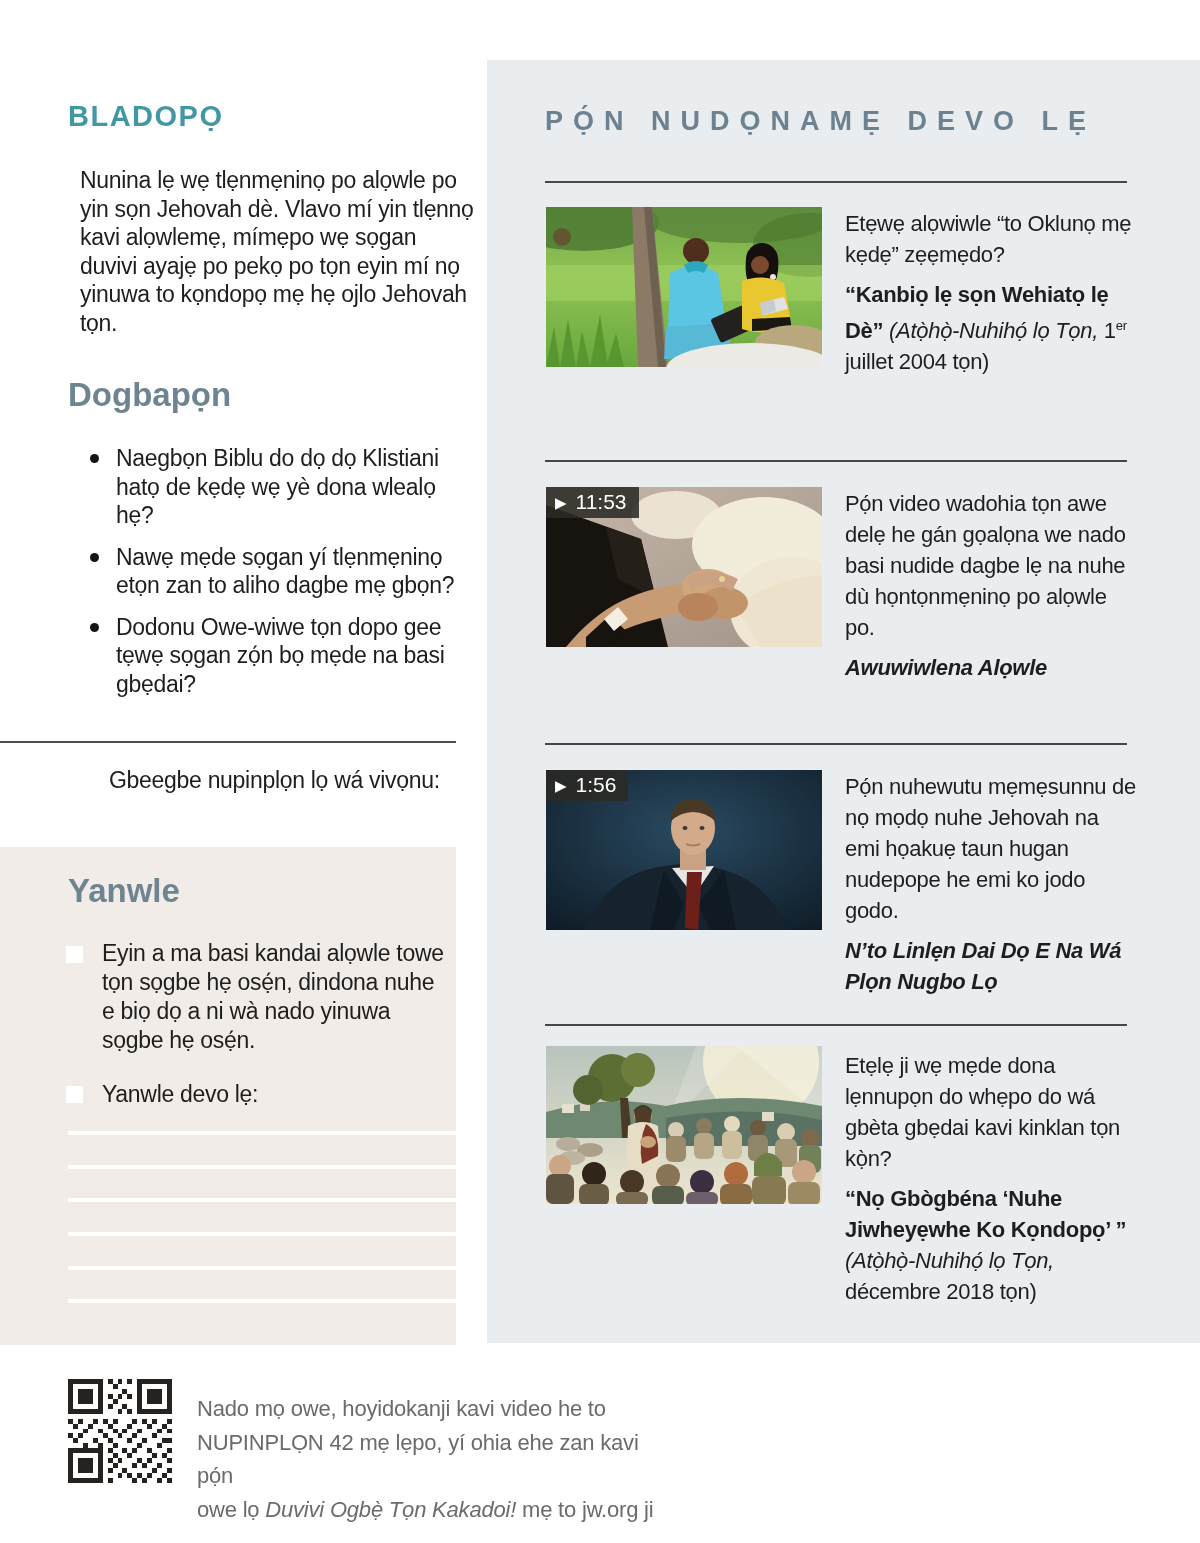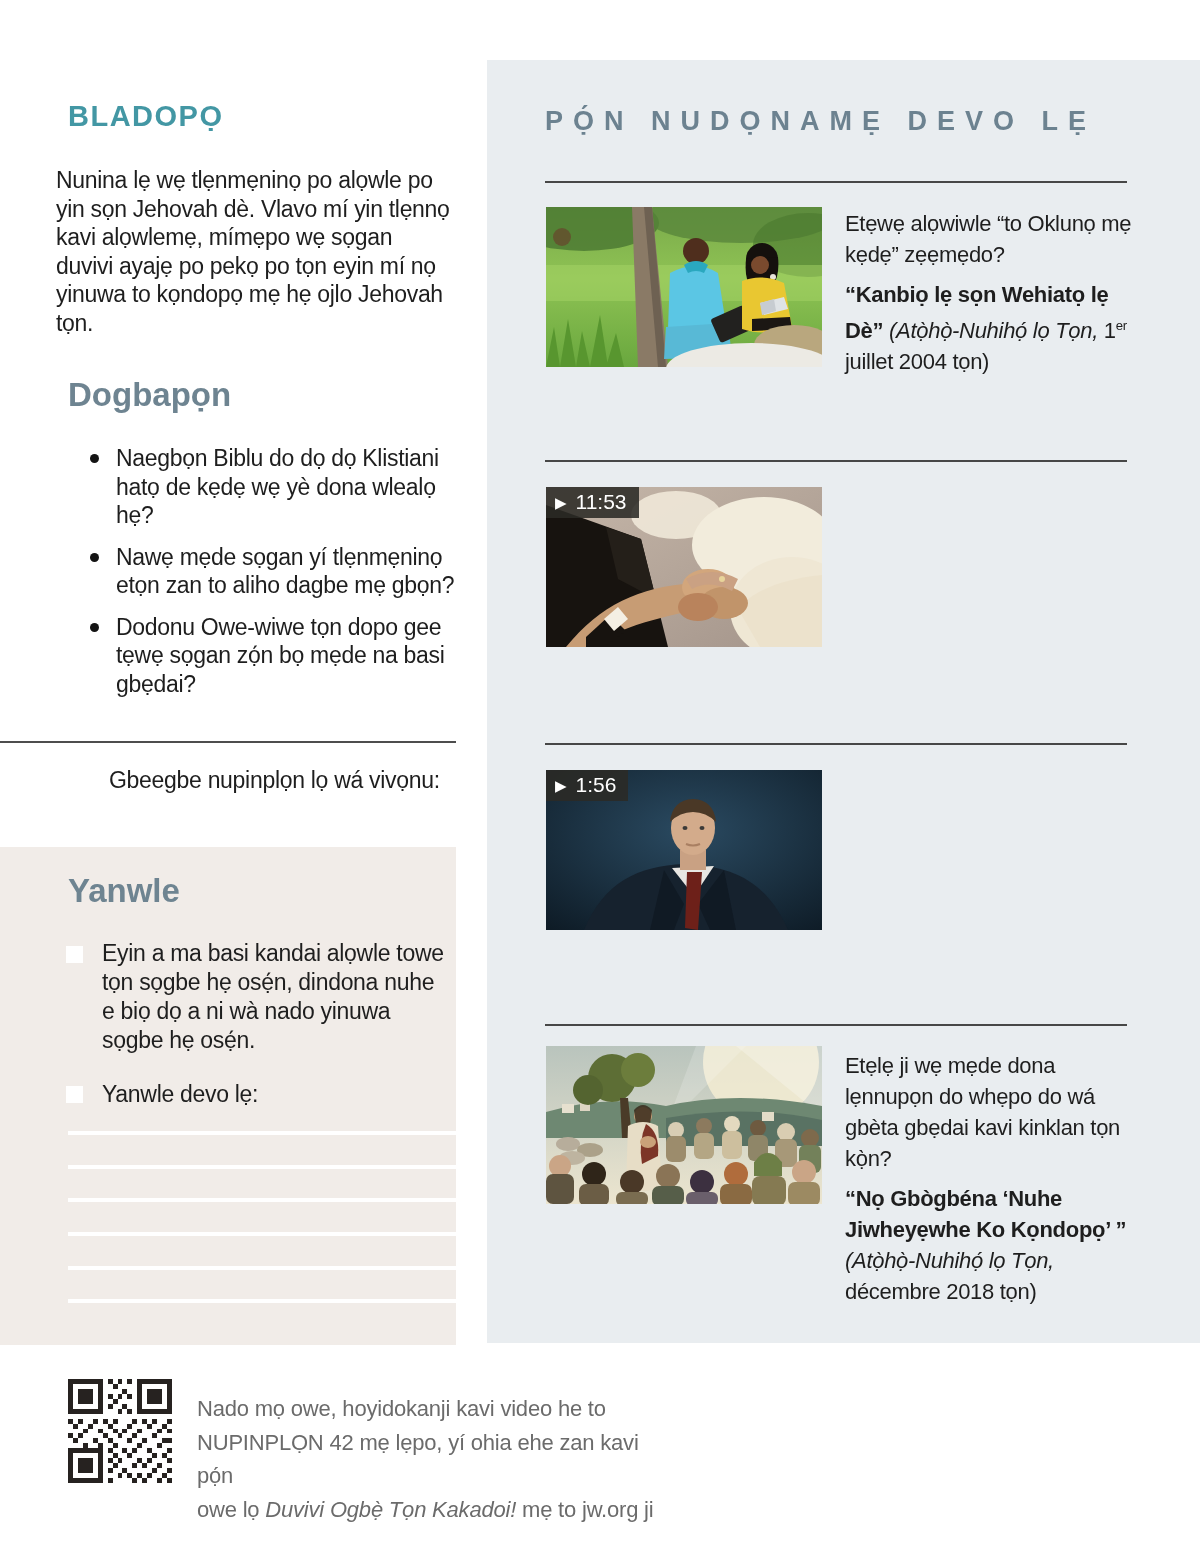--- a/index.html
+++ b/index.html
@@ -4,21 +4,21 @@
 <style>
   html,body{margin:0;padding:0;background:#ffffff;}
   .page{position:relative;width:1200px;height:1543px;background:#ffffff;overflow:hidden;
         font-family:"Liberation Sans",sans-serif;color:#1e1e1e;}
   .abs{position:absolute;}
 
   
   .h-teal{font-size:29px;font-weight:bold;letter-spacing:1.5px;color:#4397a4;}
   .h-slate{font-size:33px;font-weight:bold;color:#6e8491;}
   .body-txt{font-size:23px;line-height:28.5px;letter-spacing:-0.3px;color:#1e1e1e;}
-  .intro{left:56px;top:166px;width:394px;}
+  .intro{left:80px;top:166px;width:394px;}
   .q-list{left:88px;top:444px;width:374px;margin:0;padding:0;list-style:none;}
   .q-list li{position:relative;padding-left:28px;margin-bottom:13px;}
   .q-list li::before{content:"";position:absolute;left:2px;top:10px;width:9px;height:9px;
         border-radius:50%;background:#141414;}
   .rule-left{left:0;top:741px;width:456px;height:2px;background:#4d4d4d;}
   .review{left:68px;top:766px;width:394px;margin-left:41px;}
   .goalbox{left:0;top:847px;width:456px;height:498px;background:#f1ece8;}
   .checkbox{width:17px;height:17px;background:#ffffff;}
   .goal-txt{font-size:23px;line-height:29px;letter-spacing:-0.3px;}
   .wline{left:68px;width:388px;height:4px;background:#ffffff;}
@@ -191,20 +191,24 @@
       <ellipse cx="178" cy="116" rx="24" ry="16" fill="#c1946a"></ellipse>
       <ellipse cx="152" cy="120" rx="20" ry="14" fill="#b9835c"></ellipse>
       <path d="M140 92 Q166 78 192 92 L186 104 Q164 92 146 102 Z" fill="#caa183"></path>
       <circle cx="176" cy="92" r="3" fill="#e8d49a"></circle>
     </svg>
     <div class="badge">
       <span class="play">▶</span>
       <span>11:53</span>
     </div>
   </div>
+  <div class="abs m-txt" style="top:488px;">
+    <p>Pọ́n video wadohia tọn awe delẹ he gán gọalọna we nado basi nudide dagbe lẹ na nuhe dù họntọnmẹninọ po alọwle po.</p>
+    <p class="ref title-bi">Awuwiwlena Alọwle</p>
+  </div>
 
   <div class="abs thumb" style="top:770px;height:160px;">
     <svg viewBox="0 0 276 160">
       <defs>
         <radialGradient id="g3" cx="0.52" cy="0.38" r="0.85">
           <stop offset="0" stop-color="#2a4a61"></stop>
             <stop offset="1" stop-color="#0c1822"></stop>
         </radialGradient>
       </defs>
       <rect width="276" height="160" fill="url(#g3)"></rect>
@@ -217,20 +221,24 @@
       <ellipse cx="147" cy="58" rx="22" ry="27" fill="#d3ab8b"></ellipse>
       <path d="M124 52 Q126 30 147 29 Q168 30 170 52 Q160 42 147 42 Q134 42 124 52 Z" fill="#4a3826"></path>
       <ellipse cx="139" cy="58" rx="2.5" ry="2" fill="#3b3a38"></ellipse>
       <ellipse cx="156" cy="58" rx="2.5" ry="2" fill="#3b3a38"></ellipse>
       <path d="M140 74 Q147 77 154 74" stroke="#a97f62" stroke-width="2" fill="none"></path>
     </svg>
     <div class="badge">
       <span class="play">▶</span>
       <span>1:56</span>
     </div>
+  </div>
+  <div class="abs m-txt" style="top:771px;">
+    <p>Pọ́n nuhewutu mẹmẹsunnu de nọ mọdọ nuhe Jehovah na emi họakuẹ taun hugan nudepope he emi ko jodo godo.</p>
+    <p class="ref title-bi">N’to Linlẹn Dai Dọ E Na Wá Plọn Nugbo Lọ</p>
   </div>
 
   <div class="abs thumb" style="top:1046px;height:158px;">
     <svg viewBox="0 0 276 158">
       <defs>
         <linearGradient id="g4" x1="0" y1="0" x2="0" y2="1">
           <stop offset="0" stop-color="#b9c4bd"></stop>
             <stop offset="1" stop-color="#ece5cf"></stop>
         </linearGradient>
       </defs>

